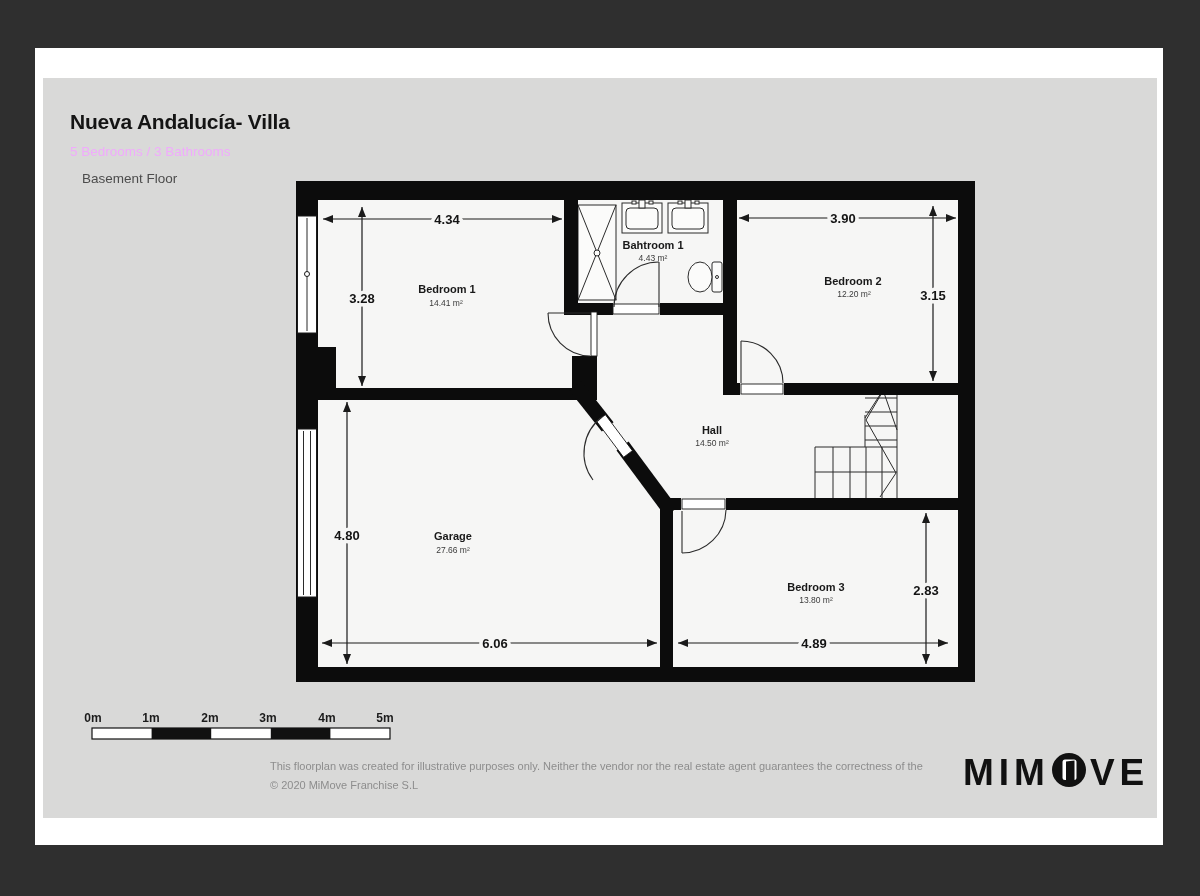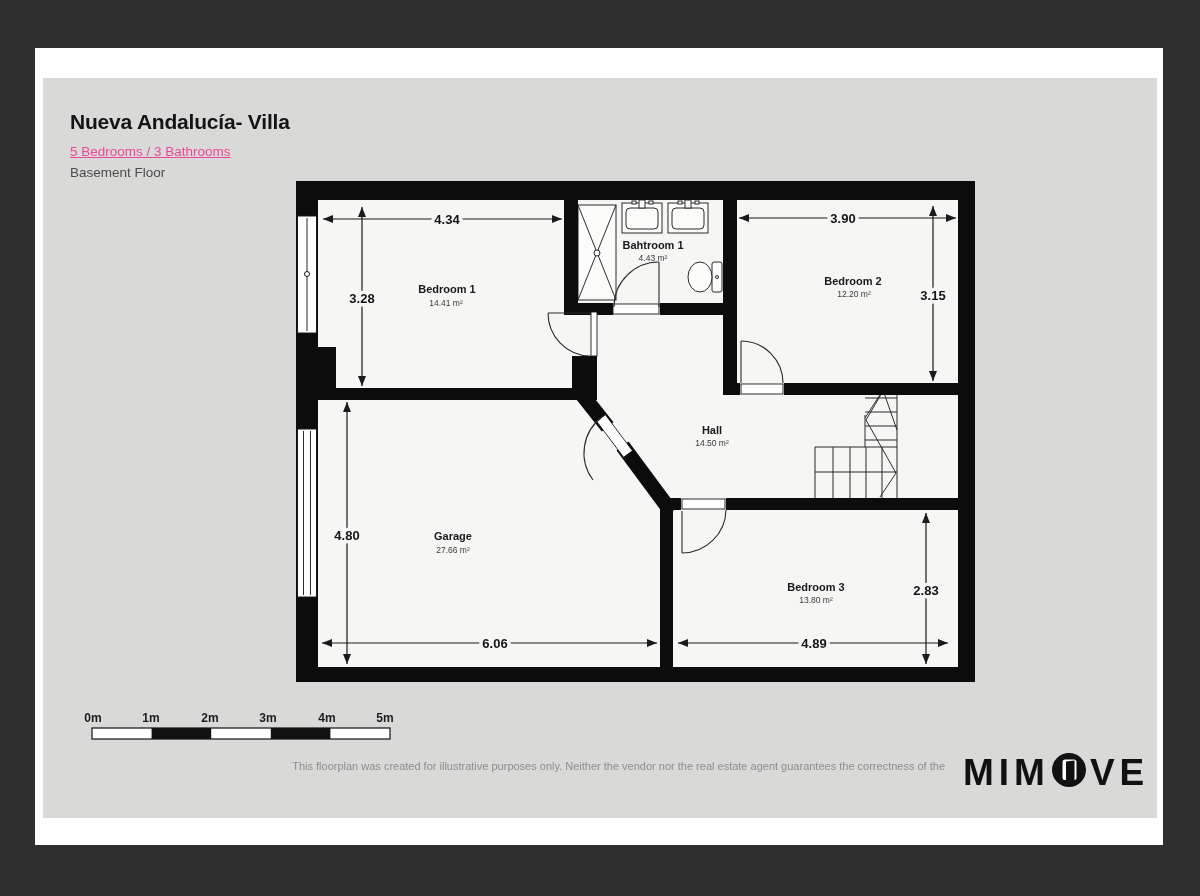--- a/index.html
+++ b/index.html
@@ -2,38 +2,38 @@
 <html><head>
 <meta charset="utf-8">
 <style>
   html,body{margin:0;padding:0;}
   body{width:1200px;height:896px;background:#2f2f2f;font-family:"Liberation Sans",sans-serif;position:relative;overflow:hidden;}
   .frame{position:absolute;inset:0;}
   .paper{position:absolute;left:35px;top:48px;width:1128px;height:797px;background:#ffffff;}
   .page{position:absolute;left:43px;top:78px;width:1114px;height:740px;background:#d9d9d8;}
   .header{position:absolute;left:70px;top:110px;}
   .title{font-size:21px;font-weight:bold;color:#141414;letter-spacing:-0.2px;margin:0 0 10px 0;}
-  .subtitle{font-size:13.5px;color:#ec4899;margin:0 0 6px 0;text-decoration:underline;}
-  .floorlabel{font-size:13.5px;color:#4c4c4c;margin:0;}
+  .subtitle{font-size:13.5px;color:#f0abfc;margin:0 0 6px 0;}
+  .floorlabel{font-size:13.5px;color:#4c4c4c;margin:12px;}
   .plan-svg{position:absolute;left:0;top:0;}
   .wall{fill:#0c0c0c;}
   .diag{stroke:#0c0c0c;stroke-width:15;stroke-linecap:square;}
   .floor{fill:#f6f6f5;}
   .dline{stroke:#1a1a1a;stroke-width:1.2;marker-start:url(#arr);marker-end:url(#arr);}
   .thin{stroke:#2b2b2b;stroke-width:1;fill:none;}
   .fix{stroke:#2b2b2b;stroke-width:1;fill:#fbfbfa;}
   .sill{fill:#ffffff;stroke:#1a1a1a;stroke-width:0.9;}
   .door{stroke:#2b2b2b;stroke-width:1.1;fill:none;}
   .winframe{fill:#ffffff;stroke:#1a1a1a;stroke-width:1;}
   text{font-family:"Liberation Sans",sans-serif;}
   .dimlbl{font-size:13px;font-weight:bold;fill:#141414;text-anchor:middle;paint-order:stroke;stroke:#f6f6f5;stroke-width:7px;stroke-linejoin:round;}
   .room-name{font-size:11px;font-weight:bold;fill:#191919;text-anchor:middle;}
   .room-area{font-size:8.5px;fill:#3a3a3a;text-anchor:middle;}
   .scale-lbl{font-size:12px;font-weight:bold;fill:#1c1c1c;text-anchor:middle;}
-  .disclaimer{position:absolute;left:270px;top:757px;width:675px;text-align:right;font-size:11px;line-height:19px;color:#8d8d8d;}
+  .disclaimer{position:absolute;left:270px;top:757px;width:675px;text-align:left;font-size:11px;line-height:19px;color:#8d8d8d;}
   .logo{position:absolute;left:963px;top:752px;display:flex;align-items:flex-start;color:#111;font-weight:bold;font-size:37px;letter-spacing:5px;}
   .logo .oicon{margin:0 3px 0 1px;}
 </style>
 </head>
 <body>
 
 <div class="frame">
   <div class="paper"></div>
   <div class="page"></div>
 
@@ -194,20 +194,21 @@
       <text class="scale-lbl" x="327" y="722">4m</text>
       <text class="scale-lbl" x="385" y="722">5m</text>
       <rect x="92" y="728" width="298" height="11" fill="#ffffff" stroke="#111" stroke-width="1.2"></rect>
       <rect x="151.6" y="728" width="59.6" height="11" fill="#111"></rect>
       <rect x="270.8" y="728" width="59.6" height="11" fill="#111"></rect>
     </g>
   </svg>
 
   <div class="disclaimer">
     <div>This floorplan was created for illustrative purposes only. Neither the vendor nor the real estate agent guarantees the correctness of the</div>
+    <div>© 2020 MiMove Franchise S.L</div>
   </div>
 
   <div class="logo">
     <span>MIM</span>
     <span class="oicon">
       <svg width="36" height="36" viewBox="0 0 36 36">
         <circle cx="18" cy="18" r="17" fill="#111"></circle>
         <rect x="11.5" y="7.5" width="14" height="20.5" rx="2.5" fill="#fff"></rect>
         <polygon points="15,9.5 23.5,8.5 23.5,28 15,28" fill="#111"></polygon>
       </svg>

